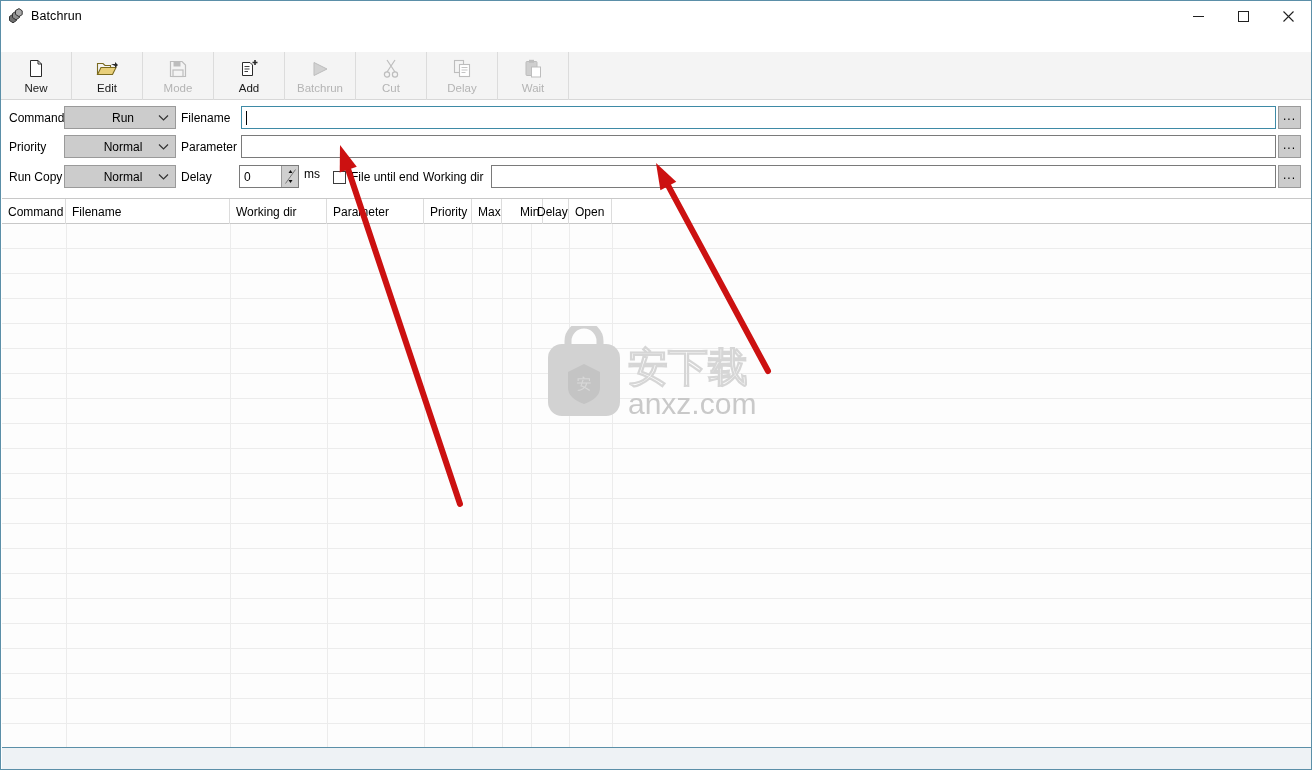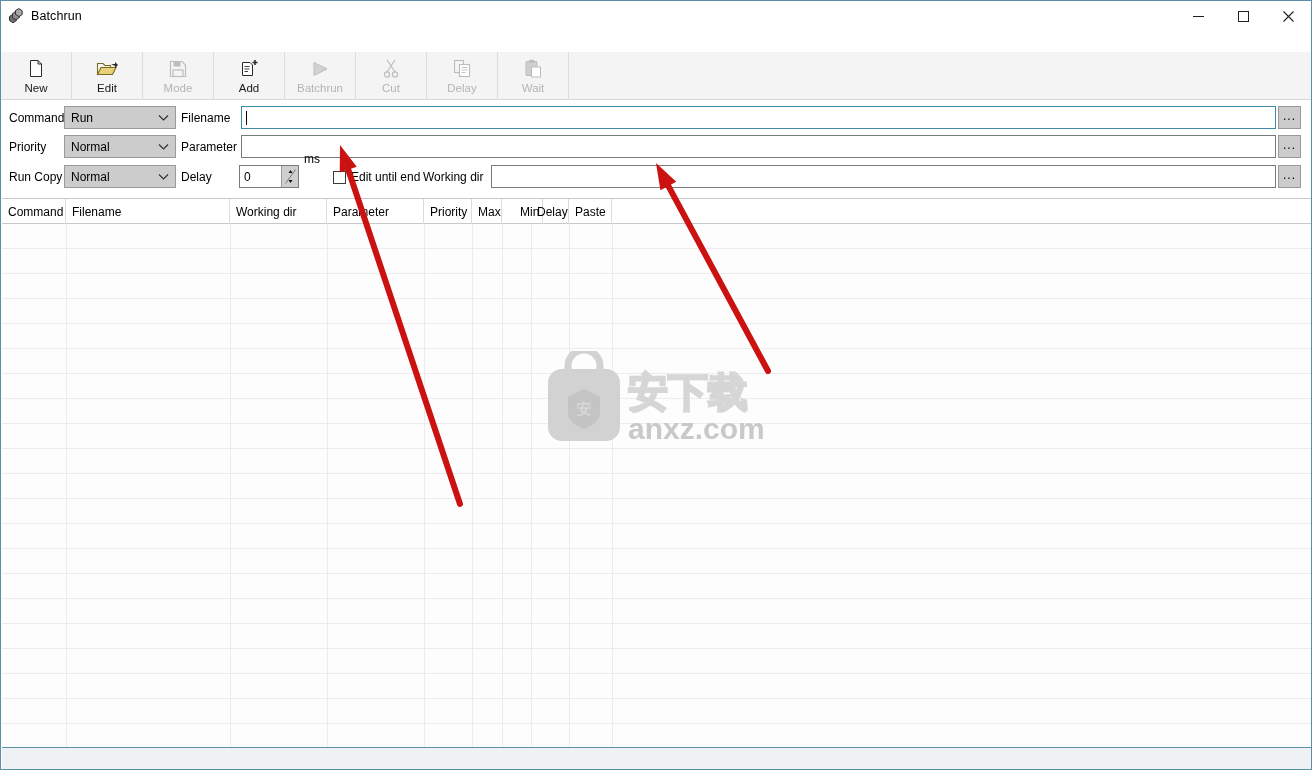--- a/index.html
+++ b/index.html
@@ -84,21 +84,21 @@
   .lbl {
     position: absolute; font-size: 12px; color: #000;
     line-height: 14px; white-space: nowrap;
   }
   .combo {
     position: absolute; height: 23px;
     background: #cccccc;
     border: 1px solid #9a9a9a;
     display: flex; align-items: center;
     padding-left: 6px;
-    font-size: 12px; color: #000;
+    font-size: 12px; color: #000; justify-content: center;
   }
   .combo .chev {
     position: absolute; right: 6px; top: 50%;
     transform: translateY(-50%);
     width: 11px; height: 7px;
   }
   .txt {
     position: absolute; height: 23px;
     background: #ffffff;
     border: 1px solid #7a7a7a;
@@ -165,23 +165,23 @@
     position: relative; height: 25px;
     border-bottom: 1px solid #ececec;
   }
   .vline {
     position: absolute; top: 0; bottom: 0;
     width: 1px; background: #ececec;
   }
 
   
   .watermark {
-    position: absolute; left: 545px; top: 350px;
+    position: absolute; left: 545px; top: 325px;
     width: 225px; height: 100px;
-    pointer-events: none; opacity: 1; font-weight: bold;
+    pointer-events: none; opacity: 1;
   }
 
   
   .arrows-layer {
     position: absolute; left: 0; top: 0;
     width: 1310px; height: 768px;
     pointer-events: none;
   }
 
   
@@ -359,45 +359,45 @@
     <div class="spin" style="left:238px; top:65px; width:60px;">
       <div class="val">0</div>
       <div class="arrows">
         <svg width="13" height="17" viewBox="0 0 13 17">
           <path d="M4.5 5 L6.5 2 L8.5 5 Z" fill="#111"></path>
           <path d="M4.5 12 L6.5 15 L8.5 12 Z" fill="#111"></path>
           <path d="M1.5 15.5 L11.5 1.5" stroke="#777" stroke-width="1"></path>
         </svg>
       </div>
     </div>
-    <div class="lbl" style="left:303px; top:52px;">ms</div>
+    <div class="lbl" style="left:303px; top:67px;">ms</div>
 
     <div class="chkwrap" style="left:332px; top:70px;">
       <div class="chkbox"></div>
-      <div class="chklbl">Edit until end</div>
+      <div class="chklbl">File until end</div>
     </div>
 
     <div class="lbl" style="left:422px; top:70px;">Working dir</div>
     <div class="txt" style="left:490px; top:65px; width:785px;">
       <span></span>
     </div>
     <div class="browse" style="left:1277px; top:65px;">...</div>
   </div>
 
   <div class="table">
     <div class="thead" id="thead">
         <div class="th" style="left: 0px; width: 64px;">Command</div>
         <div class="th" style="left: 64px; width: 164px;">Filename</div>
         <div class="th" style="left: 228px; width: 97px;">Working dir</div>
         <div class="th" style="left: 325px; width: 97px;">Parameter</div>
         <div class="th" style="left: 422px; width: 48px;">Priority</div>
         <div class="th" style="left: 470px; width: 30px;">Max</div>
         <div class="th" style="left: 478px; width: 29px; margin-left: 34px;">Min</div>
         <div class="th" style="left: 529px; width: 38px;">Delay</div>
-        <div class="th" style="left: 567px; width: 43px;">Paste</div>
+        <div class="th" style="left: 567px; width: 43px;">Open</div>
       </div>
     <div class="tbody" id="tbody">
         <div class="trow"></div>
         <div class="trow"></div>
         <div class="trow"></div>
         <div class="trow"></div>
         <div class="trow"></div>
         <div class="trow"></div>
         <div class="trow"></div>
         <div class="trow"></div>

